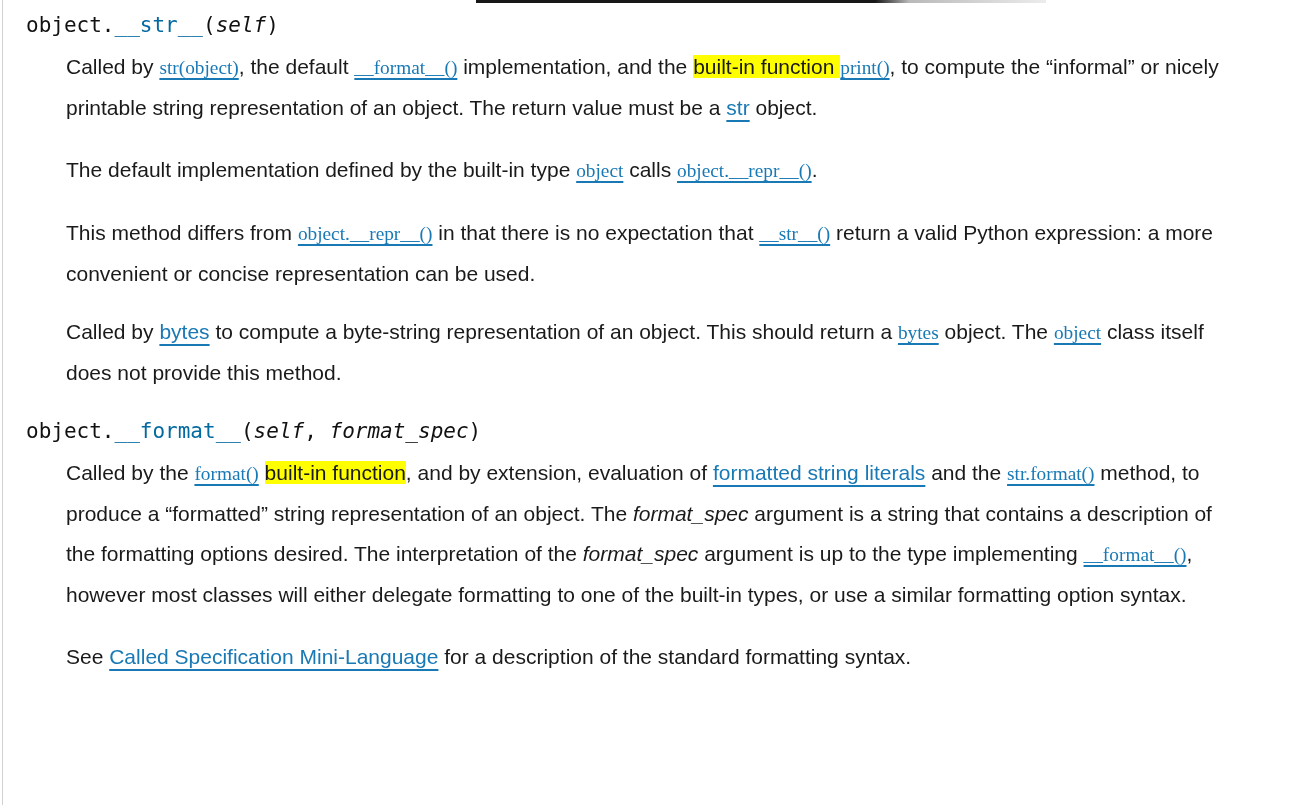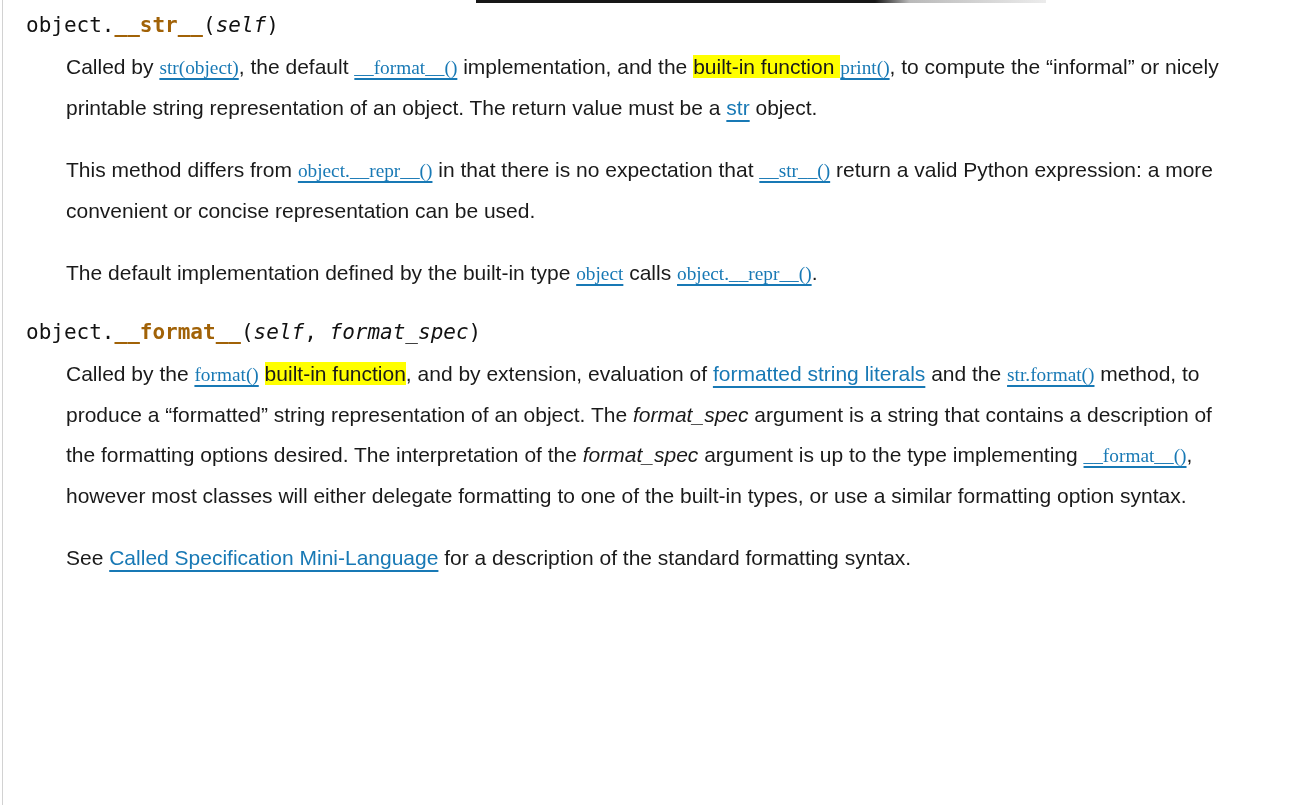--- a/index.html
+++ b/index.html
@@ -26,21 +26,21 @@
     position:absolute;left:0;top:0;width:1316px;box-sizing:border-box;
     padding:5px 86px 0 26px;
     font-size:21px;line-height:40px;
   }
   dl.method{margin:0;}
   dl.method + dl.method{margin-top:18px;}
   dt.signature{
     font-family:"DejaVu Sans Mono",monospace;
     font-size:21px;color:#111111;white-space:nowrap;
   }
-  dt.signature .m-name{font-weight:bold;color:#a16207;text-align:center;}
+  dt.signature .m-name{font-weight:normal;color:#0369a1;text-align:center;}
   dt.signature .m-em{font-style:italic;text-align:right;}
   dd.body{margin:2px 0 0 40px;}
   dd.body p{margin:0;}
   dd.body p + p{margin-top:22px;}
   a.text-link,a.code-link{
     color:var(--link-color);
     text-decoration:underline;
     text-decoration-thickness:2px;
     text-underline-offset:5px;
     cursor:pointer;
@@ -57,25 +57,28 @@
 <body>
 
 <div class="left-border"></div>
 <div class="top-cropped-bar"></div>
 
 <main>
     <dl class="method">
       <dt class="signature"><span>object.</span><span class="m-name">__str__</span><span>(</span><span class="m-em">self</span><span>)</span></dt>
       <dd class="body">
         <p><span>Called by </span><a class="code-link">str(object)</a><span>, the default </span><a class="code-link">__format__()</a><span> implementation, and the </span><span class="hl">built-in function </span><a class="code-link">print()</a><span>, to compute the “informal” or nicely printable string representation of an object. The return value must be a </span><a class="text-link">str</a><span> object.</span></p>
+        <p><span>The default implementation defined by the built-in type </span><a class="code-link">object</a><span> calls </span><a class="code-link">object.__repr__()</a><span>.</span></p>
         <p><span>This method differs from </span><a class="code-link">object.__repr__()</a><span> in that there is no expectation that </span><a class="code-link">__str__()</a><span> return a valid Python expression: a more convenient or concise representation can be used.</span></p>
-        <p><span>The default implementation defined by the built-in type </span><a class="code-link">object</a><span> calls </span><a class="code-link">object.__repr__()</a><span>.</span></p>
       </dd>
     </dl>
     <dl class="method">
+      <dd class="body">
+        <p><span>Called by </span><a class="text-link">bytes</a><span> to compute a byte-string representation of an object. This should return a </span><a class="code-link">bytes</a><span> object. The </span><a class="code-link">object</a><span> class itself does not provide this method.</span></p>
+      </dd>
     </dl>
     <dl class="method">
       <dt class="signature"><span>object.</span><span class="m-name">__format__</span><span>(</span><span class="m-em">self</span><span>, </span><span class="m-em">format_spec</span><span>)</span></dt>
       <dd class="body">
         <p><span>Called by the </span><a class="code-link">format()</a><span> </span><span class="hl">built-in function</span><span>, and by extension, evaluation of </span><a class="text-link">formatted string literals</a><span> and the </span><a class="code-link">str.format()</a><span> method, to produce a “formatted” string representation of an object. The </span><em class="arg">format_spec</em><span> argument is a string that contains a description of the formatting options desired. The interpretation of the </span><em class="arg">format_spec</em><span> argument is up to the type implementing </span><a class="code-link">__format__()</a><span>, however most classes will either delegate formatting to one of the built-in types, or use a similar formatting option syntax.</span></p>
         <p><span>See </span><a class="text-link">Called Specification Mini-Language</a><span> for a description of the standard formatting syntax.</span></p>
       </dd>
     </dl>
   </main>
 

